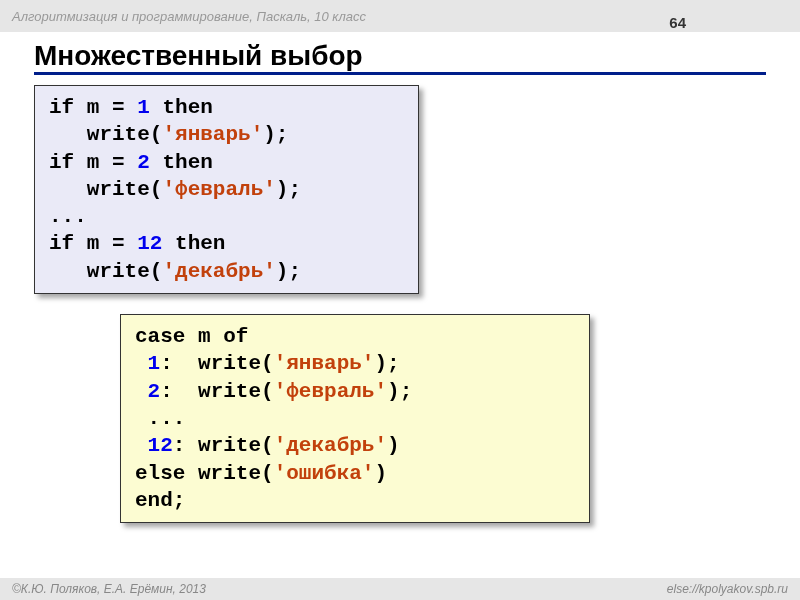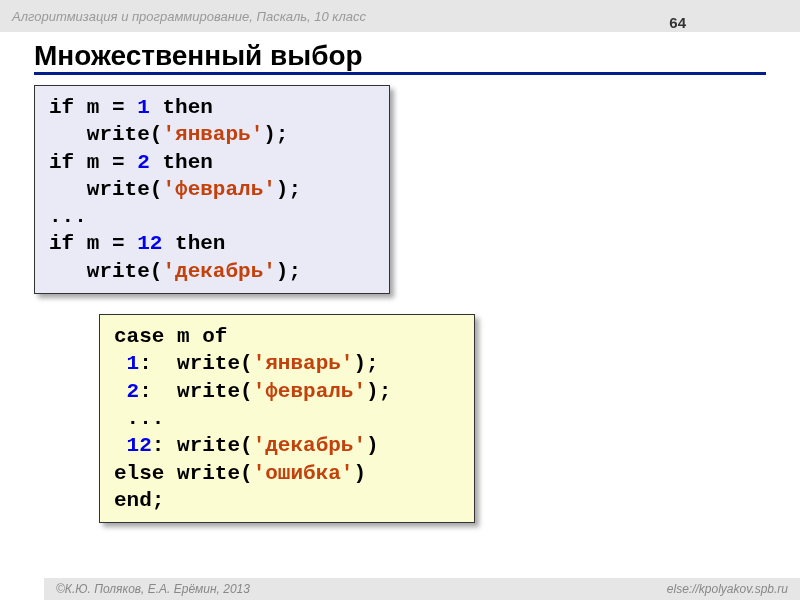--- a/index.html
+++ b/index.html
@@ -47,46 +47,45 @@
       padding: 8px 14px;
       font-family: 'Courier New', monospace;
       font-size: 21px;
       font-weight: bold;
       line-height: 1.3;
       box-shadow: 4px 4px 5px rgba(0,0,0,0.35);
       white-space: pre;
     }
     .code-box-1 {
       background: #eaeaf7;
-      width: 356px;
+      width: 385px;
       margin-bottom: 20px;
     }
     .code-box-2 {
       background: #fcfcd2;
-      width: 376px;
-      margin-left: 65px;
+      width: 470px;
+      margin-left: 86px;
     }
     .kw { color: #000; }
     .num { color: #0000ee; }
     .str { color: #c2410c; }
     .footer-bar {
       position: absolute;
       bottom: 0;
       left: 0;
       right: 0;
       background: #e6e6e6;
       height: 22px;
       display: flex;
       align-items: center;
       justify-content: space-between;
       padding: 0 12px;
       font-size: 12px;
       font-style: italic;
       color: #888;
-      margin-left: 44px;
     }
   </style>
 </head>
 <body>
 
 <div class="header-bar">
   <span class="header-title">Алгоритмизация и программирование, Паскаль, 10 класс</span>
   <span class="page-number">64</span>
 </div>
 

